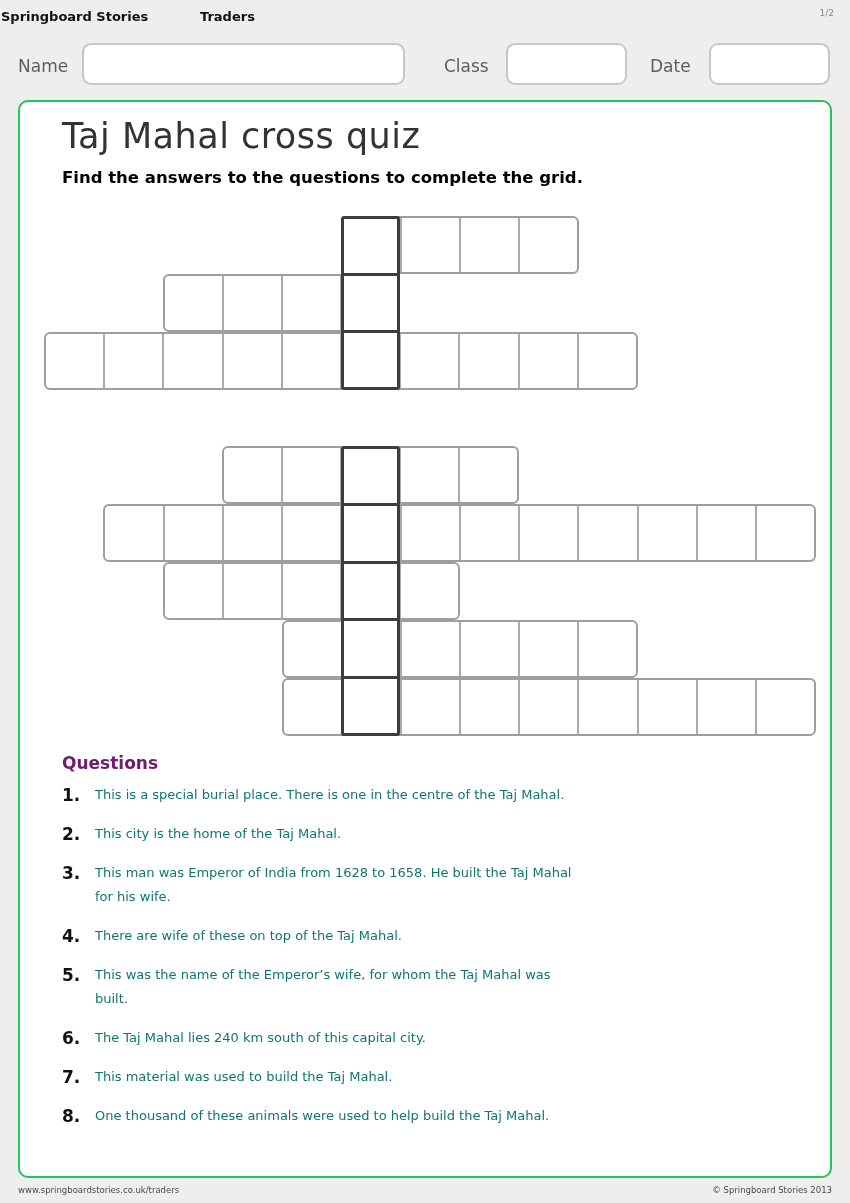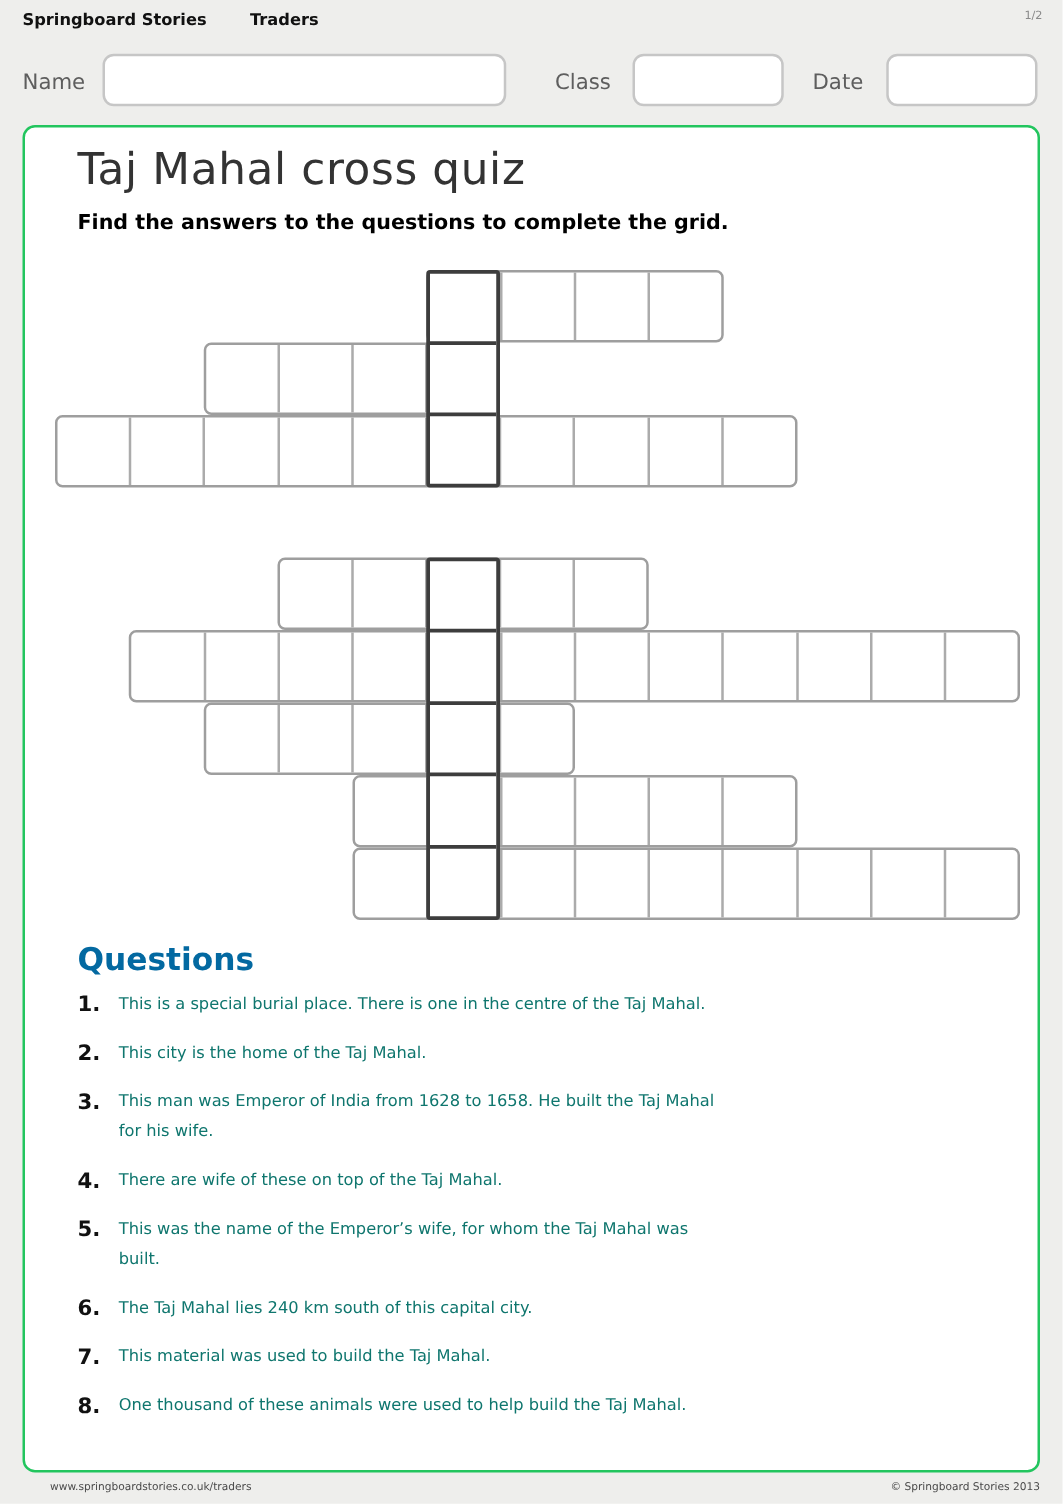--- a/index.html
+++ b/index.html
@@ -5,21 +5,21 @@
   html,body{margin:0;padding:0;}
   .page{
     position:relative;
     width:850px;height:1203px;
     background:#eeeeec;
     font-family:"DejaVu Sans",sans-serif;
     color:#222;
     overflow:hidden;
   }
   
-  .brand{position:absolute;left:18px;top:9px;font-size:13px;font-weight:bold;color:#111;}
+  .brand{position:absolute;left:1px;top:9px;font-size:13px;font-weight:bold;color:#111;}
   .topic{position:absolute;left:200px;top:9px;font-size:13px;font-weight:bold;color:#111;}
   .page-indicator{position:absolute;right:16px;top:8px;font-size:9px;color:#8a8a8a;}
   .field-label{position:absolute;font-size:17px;color:#5e5e5e;top:56px;}
   .field-box{
     position:absolute;top:43px;height:42px;
     background:#fff;border:2px solid #c6c6c6;border-radius:9px;
     box-sizing:border-box;font-size:16px;color:#333;padding:0 10px;outline:none;
   }
   .lbl-name{left:18px;}
   .box-name{left:82px;width:323px;}
@@ -42,28 +42,28 @@
     border:2px solid #9e9e9e;border-radius:6px;z-index:1;
   }
   .word.across{flex-direction:row;}
   .word.across .cell + .cell{border-left:2px solid #ababab;}
   .word.down{
     flex-direction:column;border:3px solid #3d3d3d;border-radius:3px;z-index:2;
   }
   .word.down .cell + .cell{border-top:3px solid #3d3d3d;}
   .cell{flex:1;}
   
-  .q-heading{margin:17px 0 0 42px;font-size:25px;font-weight:bold;color:#0369a1;}
+  .q-heading{margin:17px 0 0 42px;font-size:17px;font-weight:bold;color:#701a75;}
   .q-list{margin:0 40px 0 42px;}
   .q-row{display:flex;margin-top:15px;line-height:24px;}
   .q-row.first{margin-top:10px;}
   .q-num{width:33px;flex:0 0 33px;font-size:17px;font-weight:bold;color:#111;}
   .q-text{flex:1;font-size:13px;color:#0f766e;white-space:pre-line;max-width:710px;}
   
-  .footer-left{position:absolute;left:18px;top:1185px;font-size:8.5px;color:#4a4a4a;margin-left:22px;}
+  .footer-left{position:absolute;left:18px;top:1185px;font-size:8.5px;color:#4a4a4a;}
   .footer-right{position:absolute;right:18px;top:1185px;font-size:8.5px;color:#4a4a4a;}
 </style>
 </head>
 <body>
 
 <div class="page">
 
   <div class="brand">Springboard Stories</div>
   <div class="topic">Traders</div>
   <div class="page-indicator">1/2</div>

